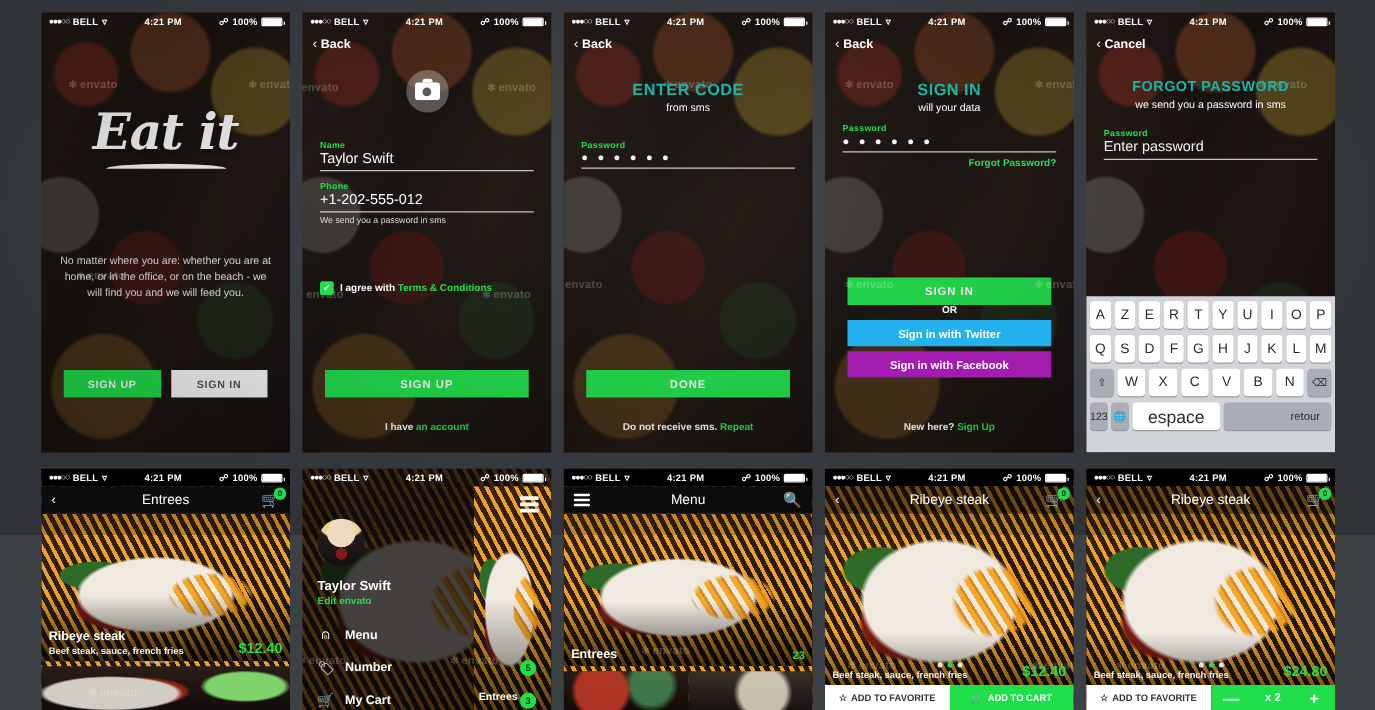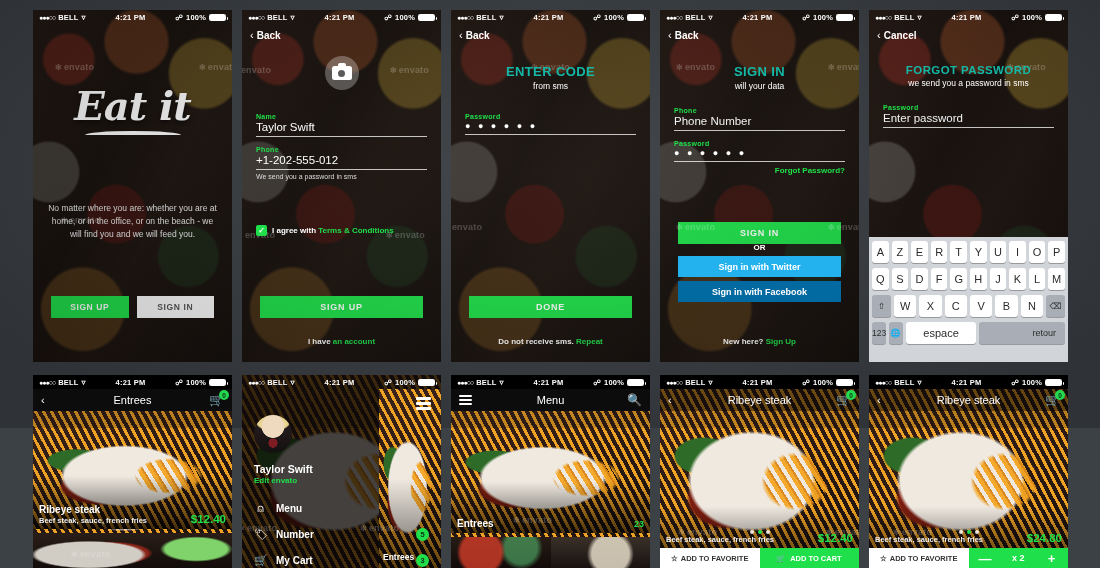--- a/index.html
+++ b/index.html
@@ -192,38 +192,38 @@
     text-align:center;font-size:13px;font-weight:bold;color:#14b8a6;letter-spacing:.4px;margin-top:18px;
   }
   .sub-title{ text-align:center;font-size:8.5px;color:#fff;margin-top:2px; }
 
   .or{ text-align:center;font-size:8px;font-weight:bold;color:#fff;margin:4px 0; }
   .social{
     height:21px;display:flex;align-items:center;justify-content:center;
     font-size:9px;font-weight:bold;color:#fff;margin-top:4px;cursor:pointer;
   }
   .tw{ background:#24b2ef; }
-  .fb{ background:#0369a1; }
+  .fb{ background:#a21caf; }
   .forgot{ text-align:right;font-size:8px;font-weight:bold;color:#1fe04a;margin-top:4px;cursor:pointer; }
 
   
   .kb{
     position:absolute;left:0;right:0;bottom:0;height:125px;background:#d1d4d9;
     padding:4px 3px 5px;z-index:7;
   }
   .kb-row{ display:flex; justify-content:center; gap:3px; margin-bottom:5px; }
   .key{
     flex:1; height:22px; background:#fff; border-radius:3px;
     display:flex;align-items:center;justify-content:center;
     font-size:11px;color:#2b2b2b;box-shadow:0 1px 0 rgba(0,0,0,.28);cursor:pointer;
   }
   .key.gray{ background:#a9aeb6; color:#2b2b2b; }
   .key.wide{ flex:2.6; font-size:9px;padding-left:44px; }
   .key.sm{ flex:.85; font-size:8.5px; }
-  .key.space{ flex:4.4; font-size:11px; }
+  .key.space{ flex:4.4; font-size:14px; }
 
   
   .food-card{ position:relative; width:100%; overflow:hidden; }
   .food-meta{
     position:absolute;left:6px;right:6px;bottom:4px;z-index:3;
     display:flex;align-items:flex-end;justify-content:space-between;
   }
   .food-name{ font-size:10px;font-weight:bold;color:#fff;line-height:1.15; }
   .food-desc{ font-size:7.5px;font-weight:bold;color:#efefef;margin-top:1px; }
   .food-price{ font-size:11.5px;font-weight:bold;color:#1fe04a; }
@@ -423,24 +423,20 @@
           <span>Back</span>
         </div>
       </div>
       <div class="wm" style="left:16px;top:52px;">envato</div>
       <div class="wm" style="right:-8px;top:52px;">envato</div>
       <div class="wm" style="left:16px;top:212px;">envato</div>
       <div class="wm" style="right:-8px;top:212px;">envato</div>
       <div class="content">
         <div class="big-title">SIGN IN</div>
         <div class="sub-title">will your data</div>
-        <div class="field" style="margin-top:16px;">
-          <div class="field-label">Phone</div>
-          <div class="field-value ph">Phone Number</div>
-        </div>
         <div class="field">
           <div class="field-label">Password</div>
           <div class="field-value dots-pw">● ● ● ● ● ●</div>
         </div>
         <div class="forgot">Forgot Password?</div>
       </div>
       <div class="wide-btn btn-green" style="bottom:118px;">SIGN IN</div>
       <div style="position:absolute;left:18px;right:18px;bottom:60px;z-index:6;">
         <div class="or">OR</div>
         <div class="social tw">Sign in with Twitter</div>

